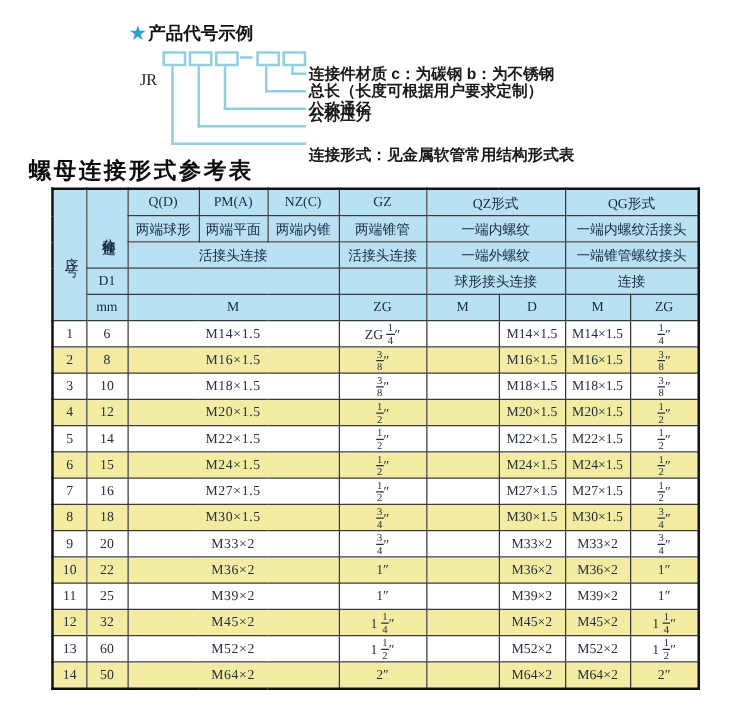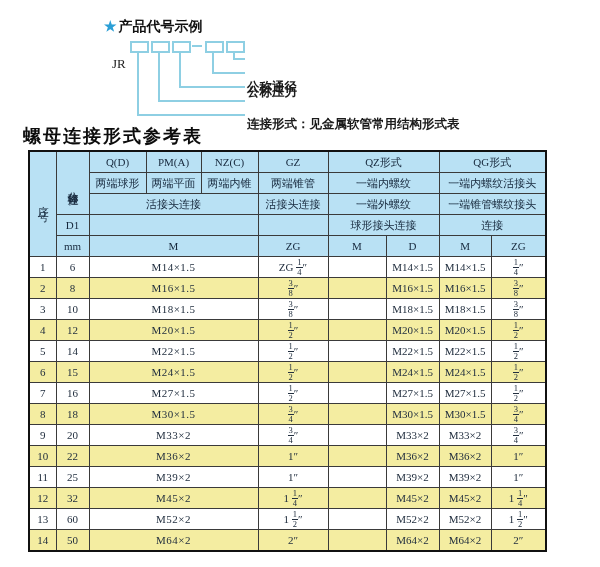--- a/index.html
+++ b/index.html
@@ -15,21 +15,21 @@
   .code-dash{position:absolute;top:45px;width:10px;height:2px;background:#8ecfe3;}
   .cline{position:absolute;background:#8ecfe3;}
   .diag-label{position:absolute;left:247px;font-size:12.5px;font-weight:bold;color:#1a1a1a;
               line-height:14px;white-space:nowrap;font-family:"Liberation Sans",sans-serif;}
 
   
   .tbl-title{position:absolute;left:23px;top:124px;font-size:18px;font-weight:bold;
              color:#0c0c0c;letter-spacing:2px;}
 
   
-  table{position:absolute;left:28px;top:150px;border-collapse:collapse;table-layout:fixed;
+  table{position:absolute;left:41px;top:150px;border-collapse:collapse;table-layout:fixed;
         width:519px;font-size:11px;padding-left:40px;}
   th,td{border:1px solid #3a3a3a;text-align:center;vertical-align:middle;
         padding:0;height:20px;font-weight:normal;overflow:hidden;}
   table{border:2px solid #111;}
   thead th{background:#b9e1f4;color:#16283c;}
   .vert{writing-mode:vertical-rl;text-orientation:upright;margin:0 auto;letter-spacing:6px;}
   .vert2{writing-mode:vertical-rl;text-orientation:upright;margin:0 auto;letter-spacing:1px;}
   tbody td{background:#ffffff;}
   tr.alt td{background:#f4eda1;}
   .m-cell{letter-spacing:0.5px;}
@@ -60,20 +60,22 @@
   <div class="cline" style="left:179px;top:53px;width:2px;height:35px;"></div>
   <div class="cline" style="left:212px;top:53px;width:2px;height:21px;"></div>
   <div class="cline" style="left:233px;top:53px;width:2px;height:7px;"></div>
 
   <div class="cline" style="left:233px;top:58px;width:12px;height:2px;"></div>
   <div class="cline" style="left:212px;top:72px;width:33px;height:2px;"></div>
   <div class="cline" style="left:179px;top:86px;width:66px;height:2px;"></div>
   <div class="cline" style="left:158px;top:100px;width:87px;height:2px;"></div>
   <div class="cline" style="left:137px;top:114px;width:108px;height:2px;"></div>
 
+  <div class="diag-label" style="top:52px;">连接件材质  c：为碳钢  b：为不锈钢</div>
+  <div class="diag-label" style="top:66px;">总长（长度可根据用户要求定制）</div>
   <div class="diag-label" style="top:80px;">公称通径</div>
   <div class="diag-label" style="top:85px;">公称压力</div>
   <div class="diag-label" style="top:117px;">连接形式：见金属软管常用结构形式表</div>
 
   <div class="tbl-title">螺母连接形式参考表</div>
 
   <table>
     <colgroup>
       <col style="width:27px">
         <col style="width:33px">

